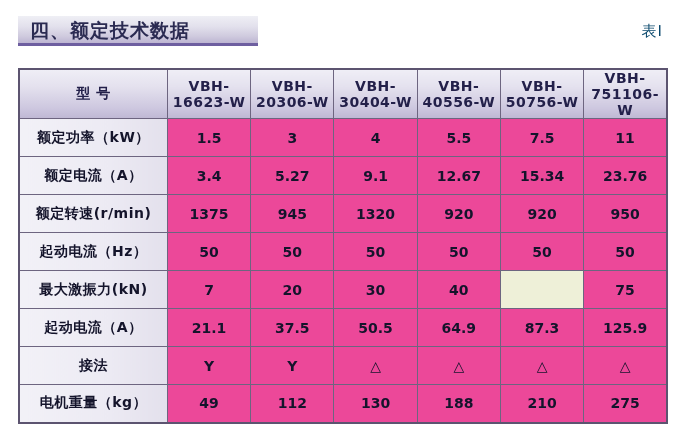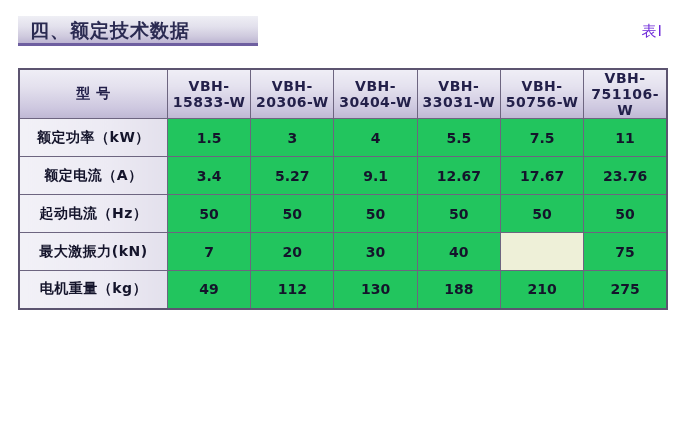--- a/index.html
+++ b/index.html
@@ -46,21 +46,21 @@
     font-weight: bold;
     color: #2b2b52;
     letter-spacing: 1px;
     white-space: nowrap;
   }
   .table-label {
     position: absolute;
     right: 4px;
     top: 12px;
     font-size: 15px;
-    color: #6d28d9;
+    color: #0c4a6e;
     letter-spacing: 1px;
     font-family: Liberation Serif, serif;
   }
 
   
   .table-wrap {
     position: absolute;
     left: 18px;
     top: 58px;
     width: 650px;
@@ -96,21 +96,21 @@
   
   td.rowlabel {
     background: linear-gradient(to right, #f2f1f7 0%, #eceaf3 60%, #e3e0ec 100%);
     color: #14142b;
     font-size: 14px;
     letter-spacing: 0.5px;
     white-space: nowrap;
   }
   
   td.val {
-    background: #22c55e;
+    background: #ec4899;
     font-size: 14px;
     font-weight: bold;
   }
   td.val.empty {
     background: #eef0d8;
   }
   .col-label { width: 148px; }
   .col-data { width: 83px; }
 </style>
 </head>
@@ -131,64 +131,91 @@
         <col class="col-data">
         <col class="col-data">
         <col class="col-data">
         <col class="col-data">
         <col class="col-data">
         <col class="col-data">
       </colgroup>
       <tbody id="table-body">
           <tr class="header-row">
             <td class="corner">型 号</td>
-            <td>VBH-15833-W</td>
+            <td>VBH-16623-W</td>
             <td>VBH-20306-W</td>
             <td>VBH-30404-W</td>
-            <td>VBH-33031-W</td>
+            <td>VBH-40556-W</td>
             <td>VBH-50756-W</td>
             <td>VBH-751106-W</td>
           </tr>
           <tr>
             <td class="rowlabel">额定功率（kW）</td>
             <td class="val">1.5</td>
             <td class="val">3</td>
             <td class="val">4</td>
             <td class="val">5.5</td>
             <td class="val">7.5</td>
             <td class="val">11</td>
           </tr>
           <tr>
             <td class="rowlabel">额定电流（A）</td>
             <td class="val">3.4</td>
             <td class="val">5.27</td>
             <td class="val">9.1</td>
             <td class="val">12.67</td>
-            <td class="val">17.67</td>
+            <td class="val">15.34</td>
             <td class="val">23.76</td>
+          </tr>
+          <tr>
+            <td class="rowlabel">额定转速(r/min)</td>
+            <td class="val">1375</td>
+            <td class="val">945</td>
+            <td class="val">1320</td>
+            <td class="val">920</td>
+            <td class="val">920</td>
+            <td class="val">950</td>
           </tr>
           <tr>
             <td class="rowlabel">起动电流（Hz）</td>
             <td class="val">50</td>
             <td class="val">50</td>
             <td class="val">50</td>
             <td class="val">50</td>
             <td class="val">50</td>
             <td class="val">50</td>
           </tr>
           <tr>
             <td class="rowlabel">最大激振力(kN)</td>
             <td class="val">7</td>
             <td class="val">20</td>
             <td class="val">30</td>
             <td class="val">40</td>
             <td class="val empty"></td>
             <td class="val">75</td>
           </tr>
           <tr>
+            <td class="rowlabel">起动电流（A）</td>
+            <td class="val">21.1</td>
+            <td class="val">37.5</td>
+            <td class="val">50.5</td>
+            <td class="val">64.9</td>
+            <td class="val">87.3</td>
+            <td class="val">125.9</td>
+          </tr>
+          <tr>
+            <td class="rowlabel">接法</td>
+            <td class="val">Y</td>
+            <td class="val">Y</td>
+            <td class="val">△</td>
+            <td class="val">△</td>
+            <td class="val">△</td>
+            <td class="val">△</td>
+          </tr>
+          <tr>
             <td class="rowlabel">电机重量（kg）</td>
             <td class="val">49</td>
             <td class="val">112</td>
             <td class="val">130</td>
             <td class="val">188</td>
             <td class="val">210</td>
             <td class="val">275</td>
           </tr>
         </tbody>
     </table>

